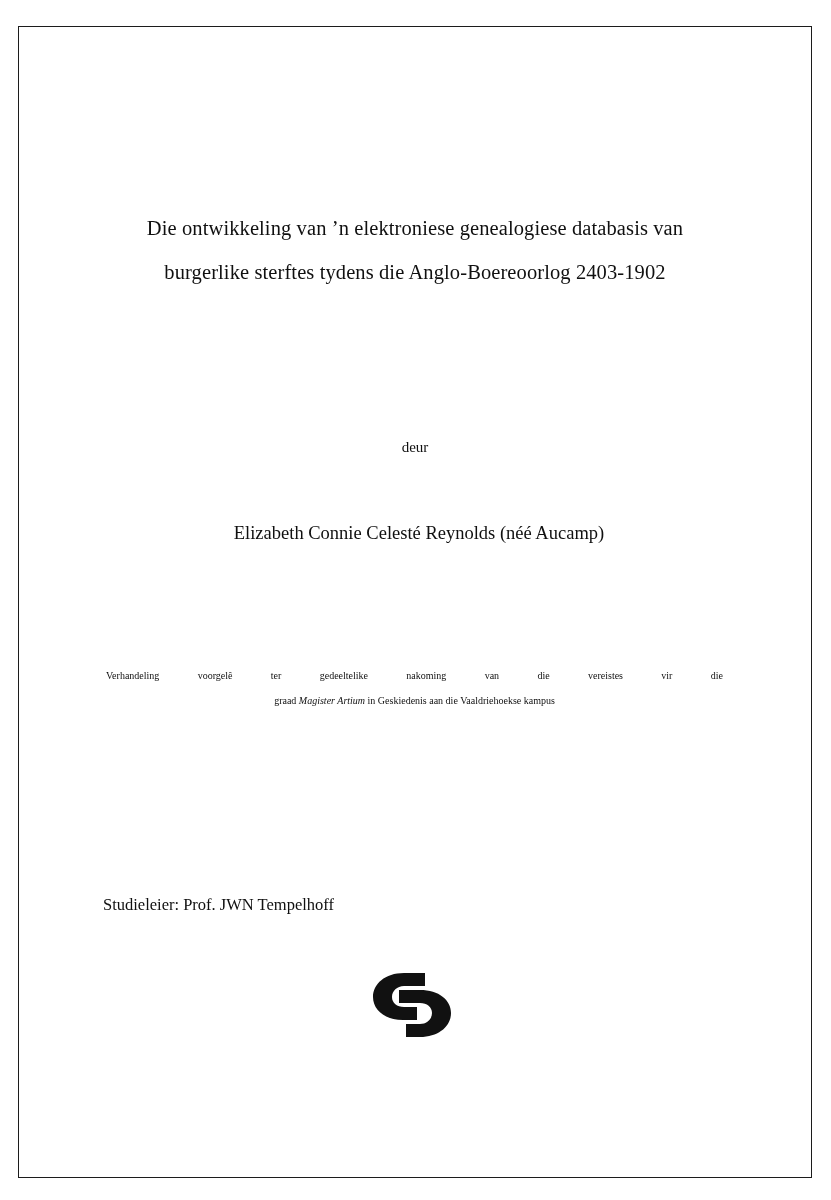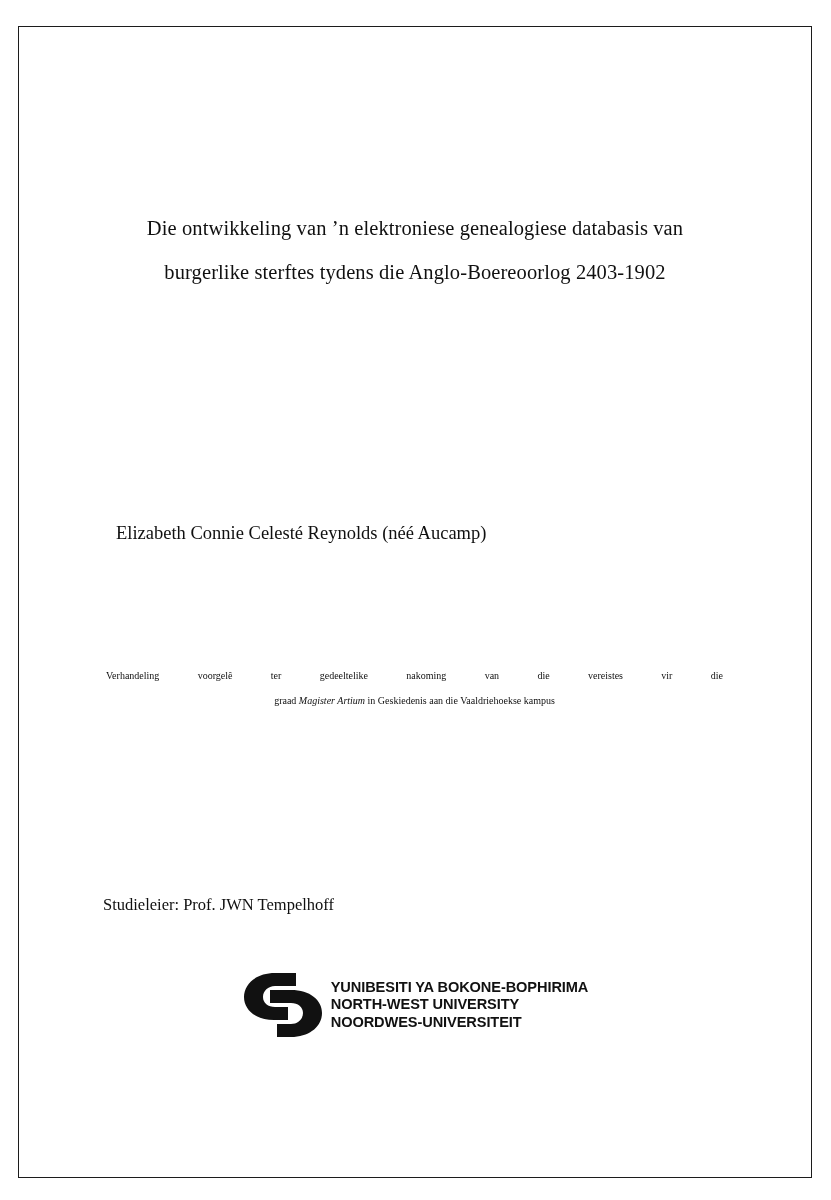--- a/index.html
+++ b/index.html
@@ -62,22 +62,23 @@
     top: 413px;
     left: 0;
     width: 630px;
     text-align: center;
     font-size: 15px;
   }
 
   .author {
     position: absolute;
     top: 497px;
-    left: 16px;
-    width: 630px;
+    left: 4px;
+    width: 630px;
+    text-align: center;
     font-size: 18.5px;
   }
 
   .submission {
     position: absolute;
     top: 637px;
     left: 6px;
     width: 617px;
     font-size: 10px;
     line-height: 25px;
@@ -172,20 +173,21 @@
 
   <div class="page-frame"></div>
 
   <div class="content">
 
     <div class="title-block">
       <div class="title-line">Die ontwikkeling van ’n elektroniese genealogiese databasis van</div>
       <div class="title-line">burgerlike sterftes tydens die Anglo-Boereoorlog 2403-1902</div>
     </div>
 
+    <div class="deur">deur</div>
 
     <div class="author">Elizabeth Connie Celesté Reynolds (néé Aucamp)</div>
 
     <div class="submission">
       <div class="justified">Verhandeling voorgelê ter gedeeltelike nakoming van die vereistes vir die</div>
       <div class="plain"><span>graad </span><em>Magister Artium</em><span> in Geskiedenis aan die Vaaldriehoekse kampus</span></div>
     </div>
 
     <div class="supervisor">
       <div>Studieleier: Prof. JWN Tempelhoff</div>
@@ -194,22 +196,17 @@
     <div class="logo-block">
       <div class="logo-row">
         <div class="logo-mark">
           <svg width="82" height="68" viewBox="0 0 82 68" xmlns="http://www.w3.org/2000/svg">
             <g fill="#111111">
               <path d="M33 2 C14 2 2 13 2 26 C2 39 14 49 32 49 L46 49 L46 36 L33 36 C26 36 21 32 21 26 C21 20 26 15 33 15 L54 15 L54 2 Z"></path>
               <path d="M49 19 C68 19 80 29 80 42 C80 55 68 66 49 66 L35 66 L35 53 L49 53 C56 53 61 48 61 42 C61 36 56 32 49 32 L28 32 L28 19 Z"></path>
             </g>
           </svg>
         </div>
-        <div class="logo-text">
-          <div>YUNIBESITI YA BOKONE-BOPHIRIMA</div>
-          <div>NORTH-WEST UNIVERSITY</div>
-          <div>NOORDWES-UNIVERSITEIT</div>
-        </div>
       </div>
     </div>
 
   </div>
 </div>
 
 </body></html>

